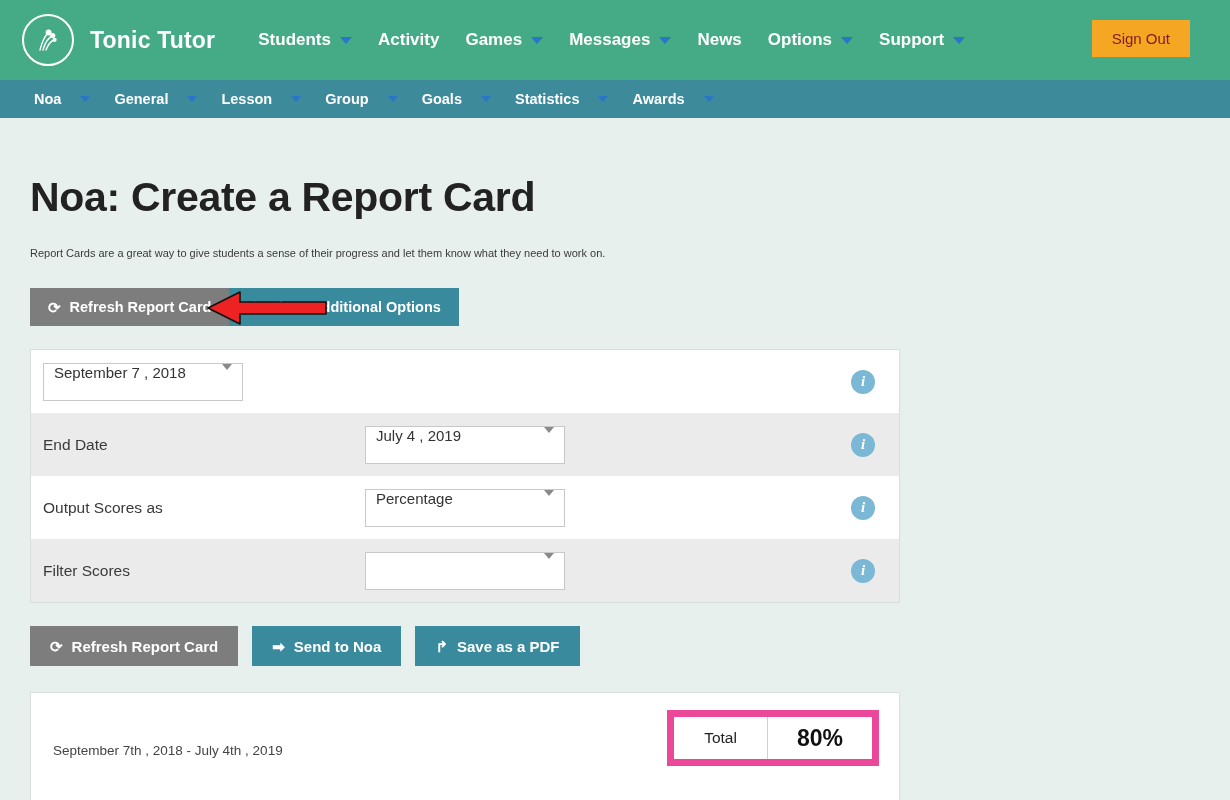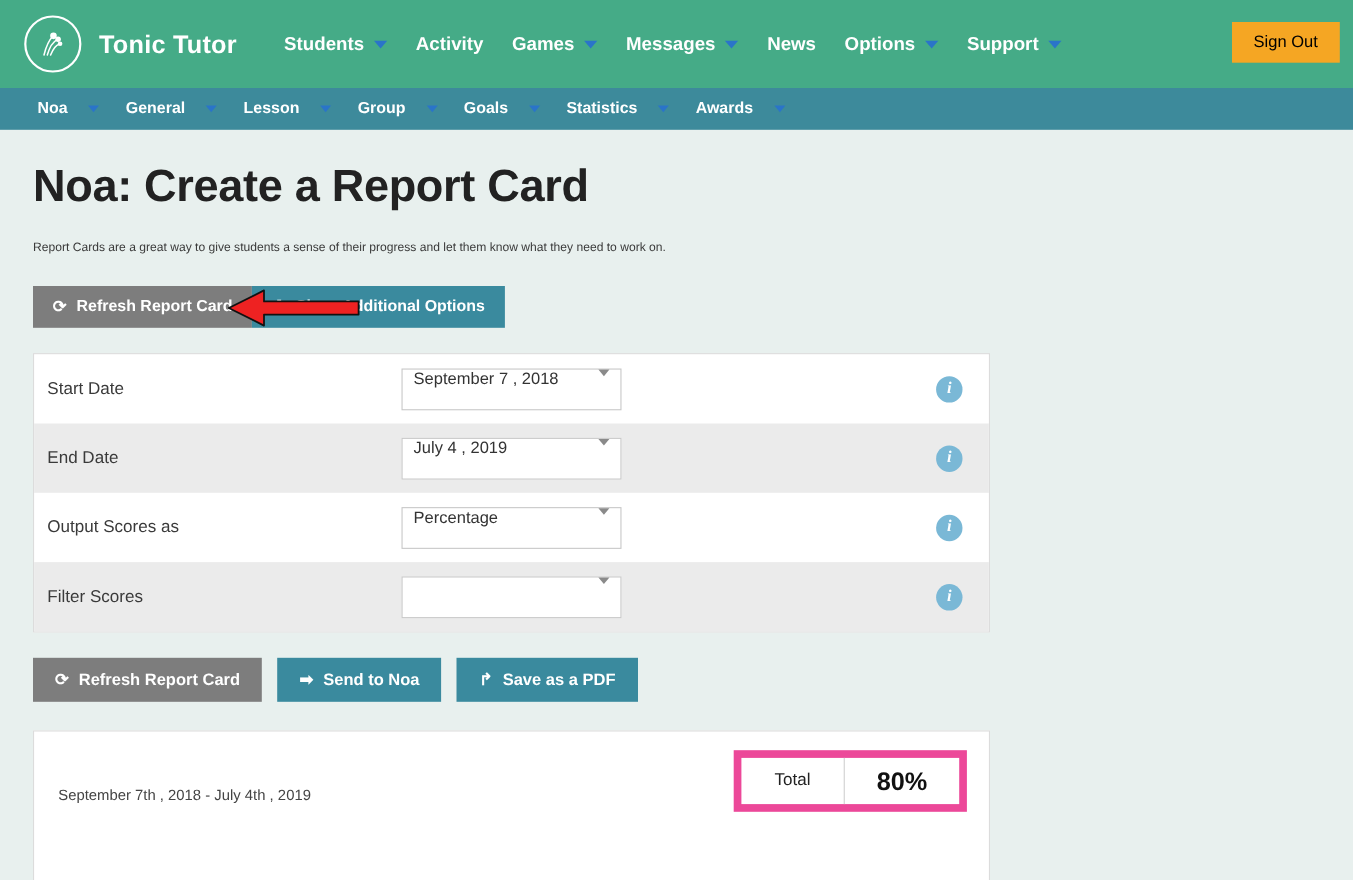--- a/index.html
+++ b/index.html
@@ -50,24 +50,24 @@
   }
   .caret {
     width: 0; height: 0;
     border-left: 6px solid transparent;
     border-right: 6px solid transparent;
     border-top: 7px solid #2a74c9;
     display: inline-block;
   }
   .signout {
     position: absolute;
-    right: 12px;
+    right: 40px;
     top: 20px;
     background: #f5a623;
-    color: #000000;
+    color: #7f1d1d;
     border: none;
     font-size: 15px;
     font-family: "Liberation Sans", sans-serif;
     padding: 10px 20px;
     cursor: pointer;
   }
 
   
   .subnav {
     height: 38px;
@@ -88,21 +88,21 @@
     cursor: pointer;
   }
   .subnav .caret { border-top-color: #2a74c9; border-left-width: 5px; border-right-width: 5px; border-top-width: 6px; }
 
   
   .content { padding: 0 30px; position: relative; }
   .page-title {
     font-size: 41px;
     font-weight: bold;
     color: #222222;
-    margin-top: 28px;
+    margin-top: 56px;
     letter-spacing: -.3px;
   }
   .page-desc {
     font-size: 11px;
     color: #3a3a3a;
     margin-top: 26px;
   }
 
   
   .btnrow-top { margin-top: 29px; display: flex; position: relative; }
@@ -334,21 +334,20 @@
     </button>
 
     <svg class="arrow-annot" viewBox="0 0 130 44">
       <path d="M8 22 L40 6 L40 16 L126 16 L126 28 L40 28 L40 38 Z" fill="#ee2222" stroke="#111111" stroke-width="1.6" stroke-linejoin="round"></path>
     </svg>
   </div>
 
   <div class="form-panel">
 
     <div class="form-row">
-      <div class="flabel">Start Date</div>
       <div class="selectbox">
         <span class="val">September 7 , 2018</span>
         <span class="sel-caret"></span>
       </div>
       <div class="info-ico">i</div>
     </div>
 
     <div class="form-row alt">
       <div class="flabel">End Date</div>
       <div class="selectbox">

